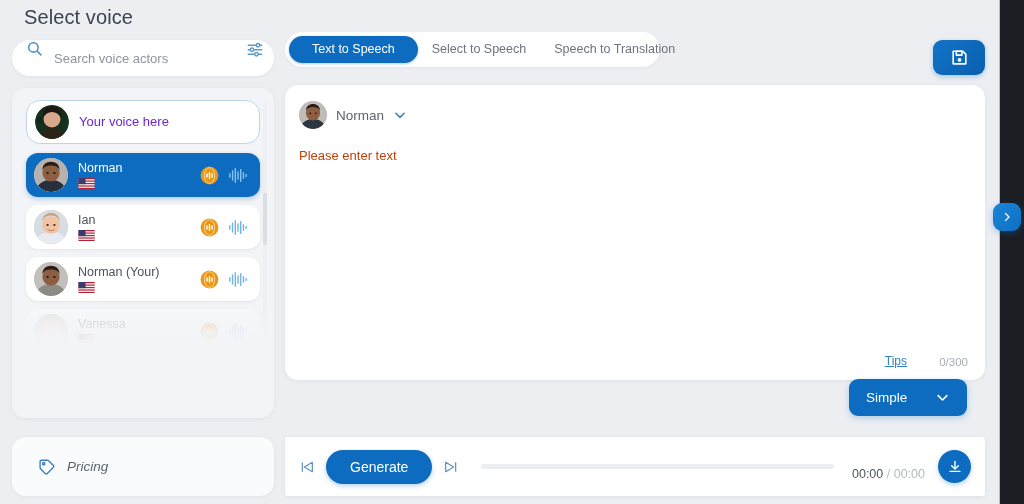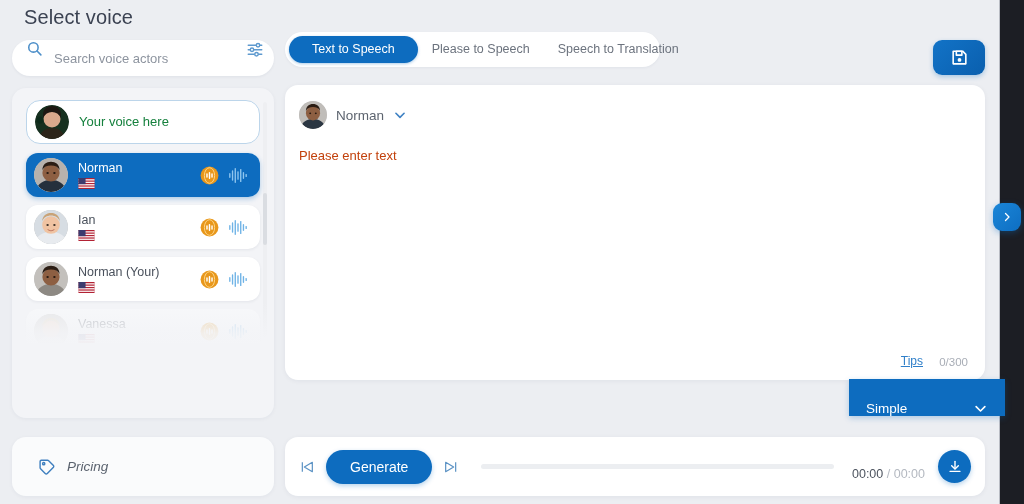--- a/index.html
+++ b/index.html
@@ -60,21 +60,21 @@
   .voice-row.faded{opacity:.38;}
 
   .avatar{
     width:34px;height:34px;border-radius:50%;flex:0 0 auto;margin-right:10px;
     overflow:hidden;position:relative;background:#c9c9c9;
   }
   .avatar svg{display:block;}
   .vmeta{flex:1 1 auto;min-width:0;display:flex;flex-direction:column;justify-content:center;}
   .vname{font-size:12.5px;color:#4a515c;line-height:14px;white-space:nowrap;overflow:hidden;}
   .voice-row.selected .vname{color:#ffffff;}
-  .vname.big{font-size:13px;color:#15803d;}
+  .vname.big{font-size:13px;color:#6d28d9;}
   .flag{width:17px;height:11px;margin-top:3px;display:block;}
   .row-icons{display:flex;align-items:center;gap:9px;flex:0 0 auto;}
   .coin-icon{width:19px;height:19px;}
   .wave-icon{width:20px;height:17px;}
 
   
   .list-fade{
     position:absolute;left:0;right:0;top:215px;height:55px;
     background:linear-gradient(to bottom, rgba(243,244,247,0) 0%, rgba(243,244,247,.85) 55%, #f3f4f7 100%);
     pointer-events:none;
@@ -125,37 +125,37 @@
   .editor-voice{
     position:absolute;left:14px;top:16px;display:flex;align-items:center;cursor:pointer;
   }
   .editor-voice .avatar{width:28px;height:28px;margin-right:9px;}
   .editor-voice .evname{font-size:13.5px;color:#5d646f;margin-right:9px;}
   .chev-down{width:14px;height:14px;}
   .editor-placeholder{
     position:absolute;left:14px;top:63px;font-size:13px;color:#c2410c;
   }
   .tips{
-    position:absolute;right:62px;bottom:12px;font-size:12px;color:#2f7fc9;
+    position:absolute;right:78px;bottom:12px;font-size:12px;color:#2f7fc9;
     text-decoration:underline;cursor:pointer;
   }
   .counter{position:absolute;right:17px;bottom:12px;font-size:11.5px;color:#a8adb6;}
 
   .simple-btn{
-    position:absolute;left:849px;top:379px;width:156px;height:37px;border-radius:0;
-    background:#0d6cbf;display:flex;align-items:flex-end;justify-content:space-between;
+    position:absolute;left:849px;top:379px;width:118px;height:37px;border-radius:9px;
+    background:#0d6cbf;display:flex;align-items:center;justify-content:space-between;
     padding:0 17px;box-sizing:border-box;cursor:pointer;
     box-shadow:0 2px 6px rgba(13,108,191,.28);
   }
   .simple-btn .sl{font-size:13.5px;color:#fff;}
   .simple-btn svg{width:15px;height:15px;}
 
   .player-card{
     position:absolute;left:285px;top:437px;width:700px;height:59px;
-    background:#ffffff;border-radius:13px;display:flex;align-items:center;
+    background:#ffffff;border-radius:3px;display:flex;align-items:center;
     padding:0 14px;box-sizing:border-box;box-shadow:0 1px 5px rgba(25,40,70,.06);
   }
   .skip-icon{width:16px;height:16px;flex:0 0 auto;cursor:pointer;}
   .gen-btn{
     margin:0 11px;height:34px;border-radius:17px;background:#0d6cbf;color:#fff;
     font-size:14px;display:flex;align-items:center;justify-content:center;padding:0 24px;
     cursor:pointer;box-shadow:0 2px 5px rgba(13,108,191,.3);white-space:nowrap;
   }
   .progress{
     flex:1 1 auto;height:5px;border-radius:3px;background:#eceef1;margin:0 18px 0 22px;cursor:pointer;
@@ -454,21 +454,21 @@
   <div class="pricing-card">
     <svg class="tag-icon" viewBox="0 0 24 24" fill="none" stroke="#3f7fbf" stroke-width="1.9" stroke-linejoin="round">
       <path d="M20.6 12.4 12.4 20.6a2 2 0 0 1-2.8 0l-6.2-6.2a2 2 0 0 1-.6-1.4V4.6A1.6 1.6 0 0 1 4.4 3h8.4c.5 0 1 .2 1.4.6l6.4 6.4a2 2 0 0 1 0 2.4z"></path>
       <circle cx="7.6" cy="7.6" r="1.5"></circle>
     </svg>
     <span class="pricing-label">Pricing</span>
   </div>
 
   <div class="tabs-wrap">
     <div class="tab active">Text to Speech</div>
-    <div class="tab">Please to Speech</div>
+    <div class="tab">Select to Speech</div>
     <div class="tab">Speech to Translation</div>
   </div>
 
   <div class="save-btn">
     <svg viewBox="0 0 24 24" fill="none" stroke="#ffffff" stroke-width="2" stroke-linejoin="round">
       <path d="M4 4h12l4 4v12H4z"></path>
       <rect x="8" y="4" width="7" height="5"></rect>
       <circle cx="12" cy="15" r="2.4" fill="#fff" stroke="none"></circle>
     </svg>
   </div>

